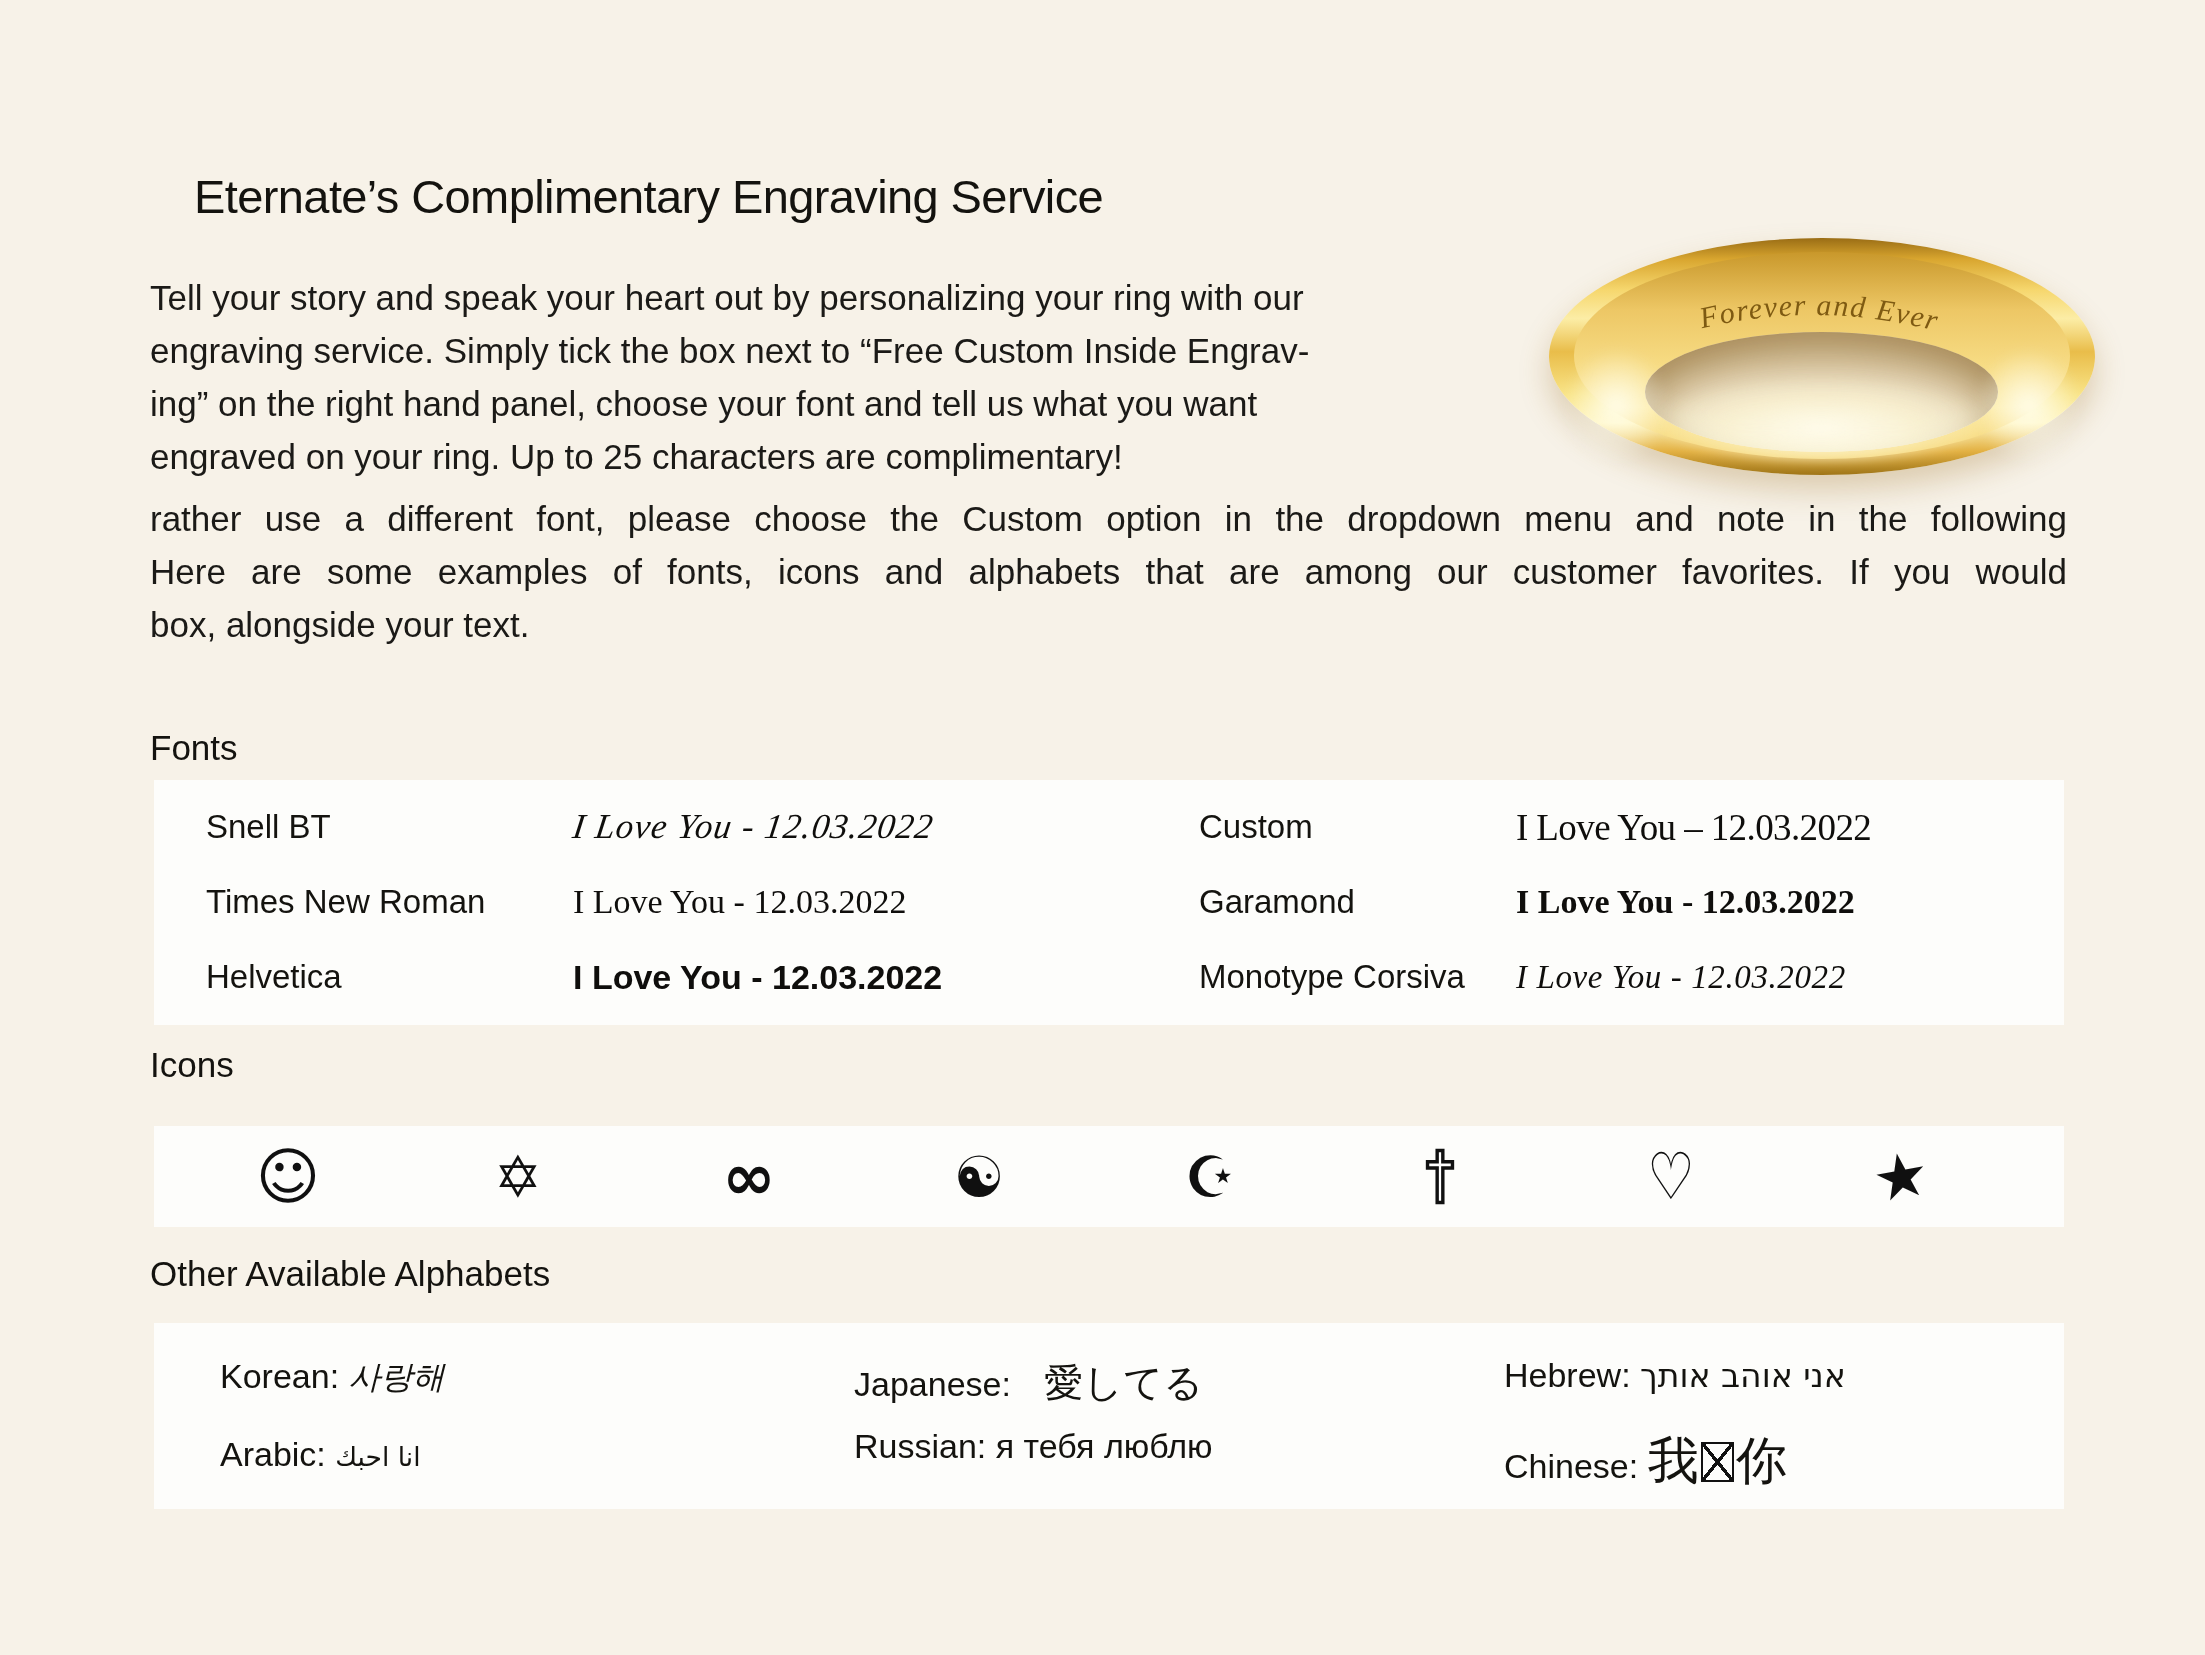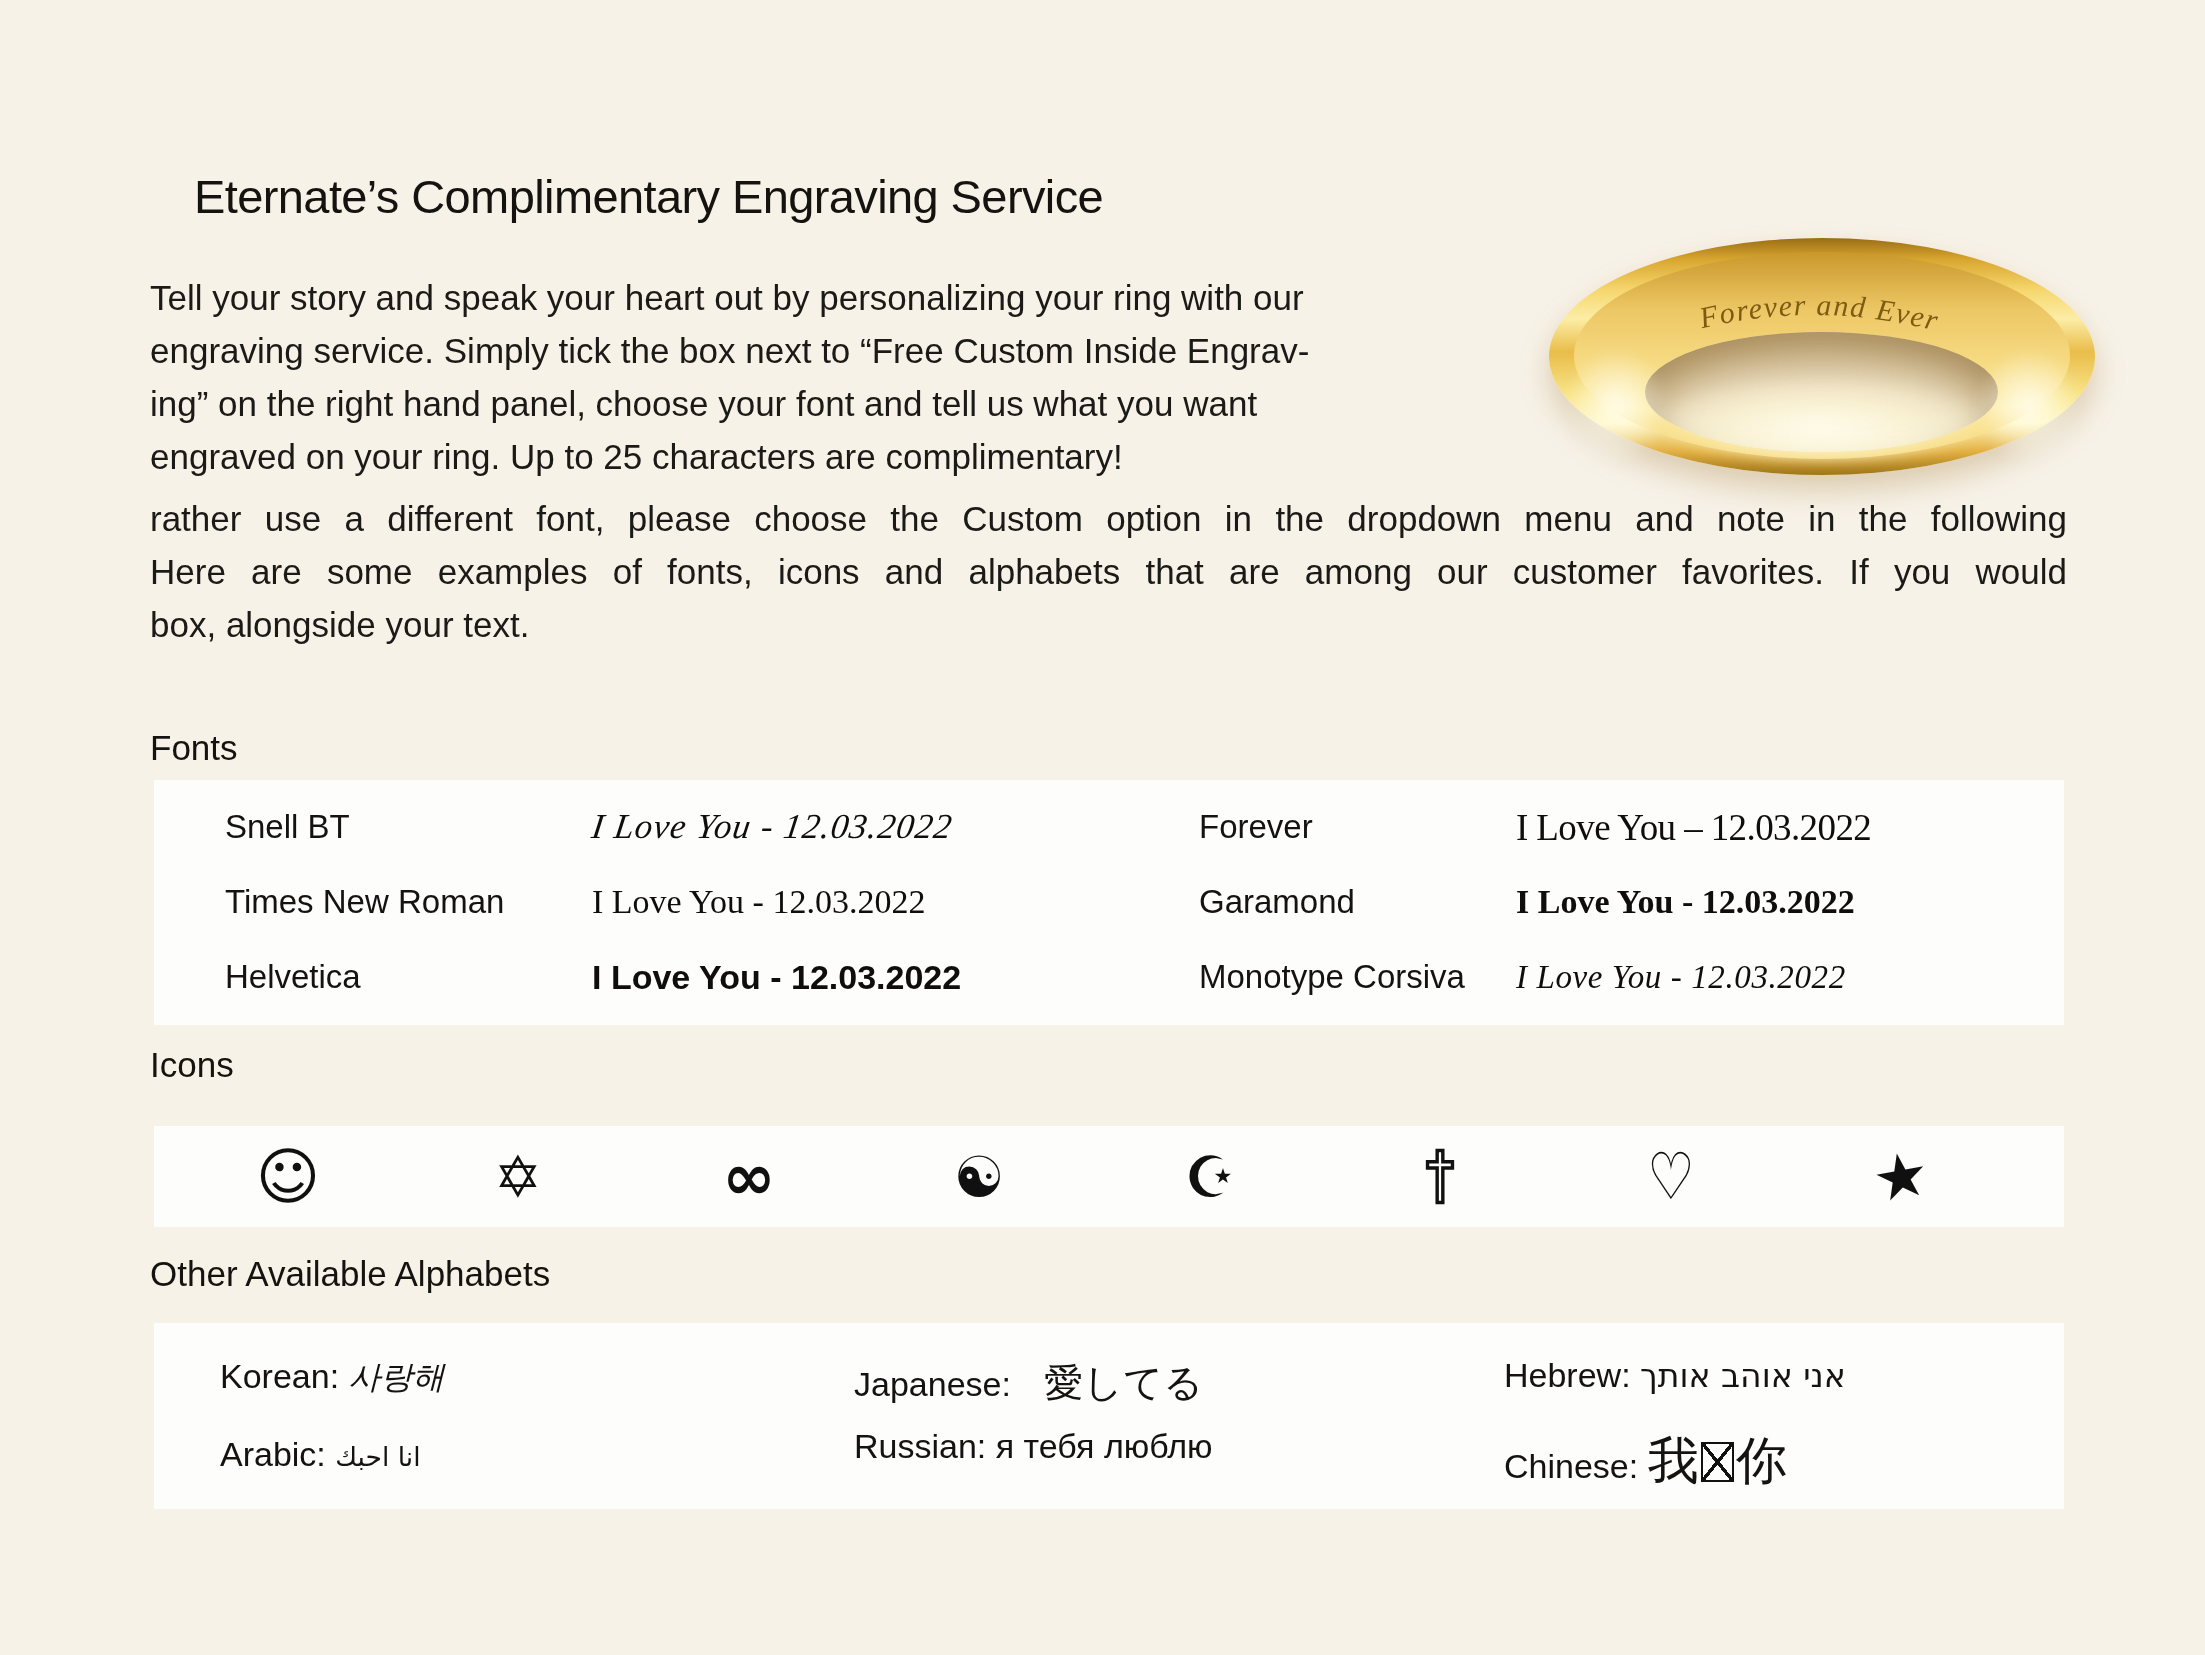--- a/index.html
+++ b/index.html
@@ -22,21 +22,21 @@
   
   .panel{position:absolute;left:154px;width:1910px;background:#fdfdfb;}
   #fonts-panel{top:780px;height:245px;}
   #icons-panel{top:1126px;height:101px;}
   #alphabets-panel{top:1323px;height:186px;}
 
   
   .font-row{position:absolute;height:46px;display:flex;align-items:center;}
   .font-name{font-size:33px;color:#14130f;}
   .font-sample{font-size:34px;color:#0f0e0c;}
-  .fr-l{left:71px;}
+  .fr-l{left:52px;}
   .fr-r{left:1045px;}
   .row-1{top:24px;} .row-2{top:99px;} .row-3{top:174px;}
   .fn-l{width:367px;flex:none;}
   .fn-r{width:317px;flex:none;}
   .f-snell{font-family:"Liberation Serif",serif;font-style:italic;font-size:35px;
            transform:skewX(-8deg);letter-spacing:1.1px;}
   .f-times{font-family:"Liberation Serif",serif;}
   .f-helvetica{font-family:"Liberation Sans",sans-serif;font-weight:700;}
   .f-newyork{font-family:"Liberation Serif",serif;font-size:37px;letter-spacing:-0.6px;}
   .f-garamond{font-family:"Liberation Serif",serif;font-weight:700;}
@@ -139,21 +139,21 @@
     </div>
     <div class="font-row fr-l row-2">
       <span class="font-name fn-l">Times New Roman</span>
       <span class="font-sample f-times">I Love You - 12.03.2022</span>
     </div>
     <div class="font-row fr-l row-3">
       <span class="font-name fn-l">Helvetica</span>
       <span class="font-sample f-helvetica">I Love You - 12.03.2022</span>
     </div>
     <div class="font-row fr-r row-1">
-      <span class="font-name fn-r">Forever</span>
+      <span class="font-name fn-r">Custom</span>
       <span class="font-sample f-newyork">I Love You – 12.03.2022</span>
     </div>
     <div class="font-row fr-r row-2">
       <span class="font-name fn-r">Garamond</span>
       <span class="font-sample f-garamond">I Love You - 12.03.2022</span>
     </div>
     <div class="font-row fr-r row-3">
       <span class="font-name fn-r">Monotype Corsiva</span>
       <span class="font-sample f-corsiva">I Love You - 12.03.2022</span>
     </div>

